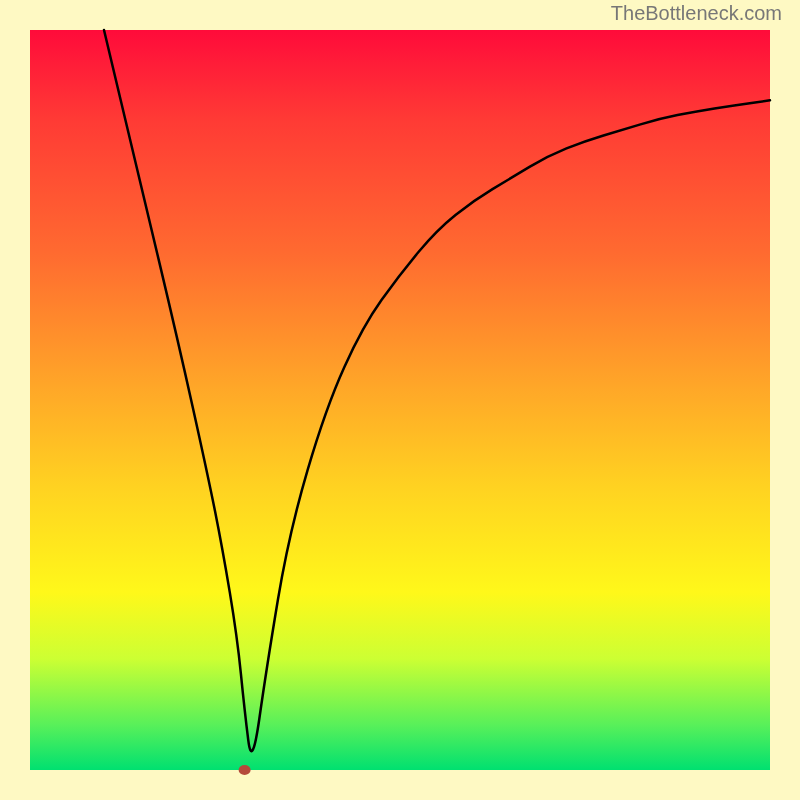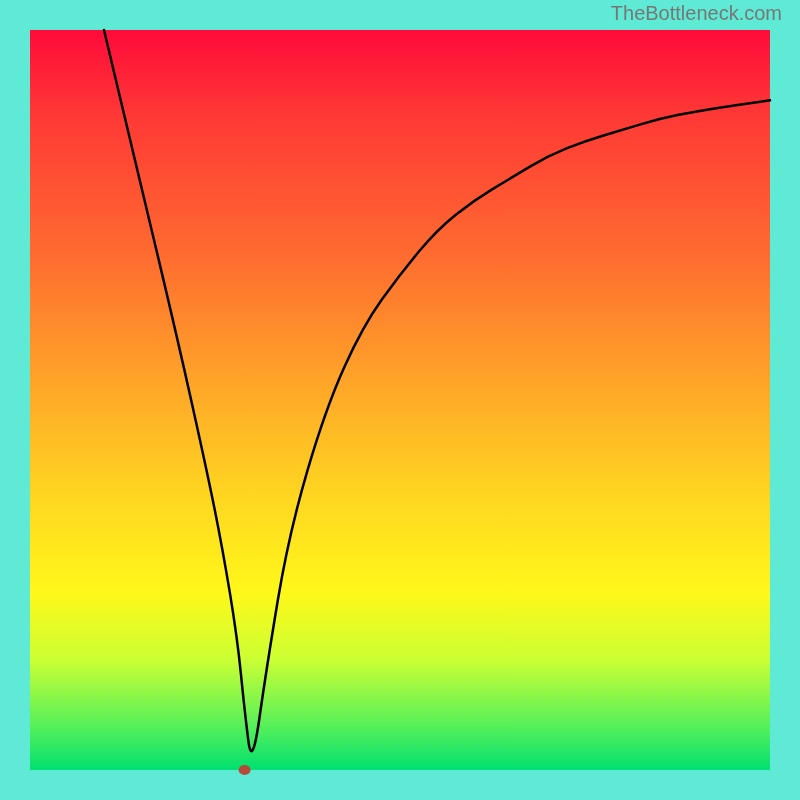--- a/index.html
+++ b/index.html
@@ -8,21 +8,21 @@
     width: 800px;
     height: 800px;
     background: #000;
     overflow: hidden;
     font-family: Arial, Helvetica, sans-serif;
   }
   .outer {
     width: 800px;
     height: 800px;
     position: relative;
-    background: #5eead4;
+    background: #fef9c3;
   }
   .attribution {
     position: absolute;
     top: 2px;
     right: 18px;
     color: #777;
     font-size: 20px;
     font-weight: 500;
     z-index: 10;
   }

